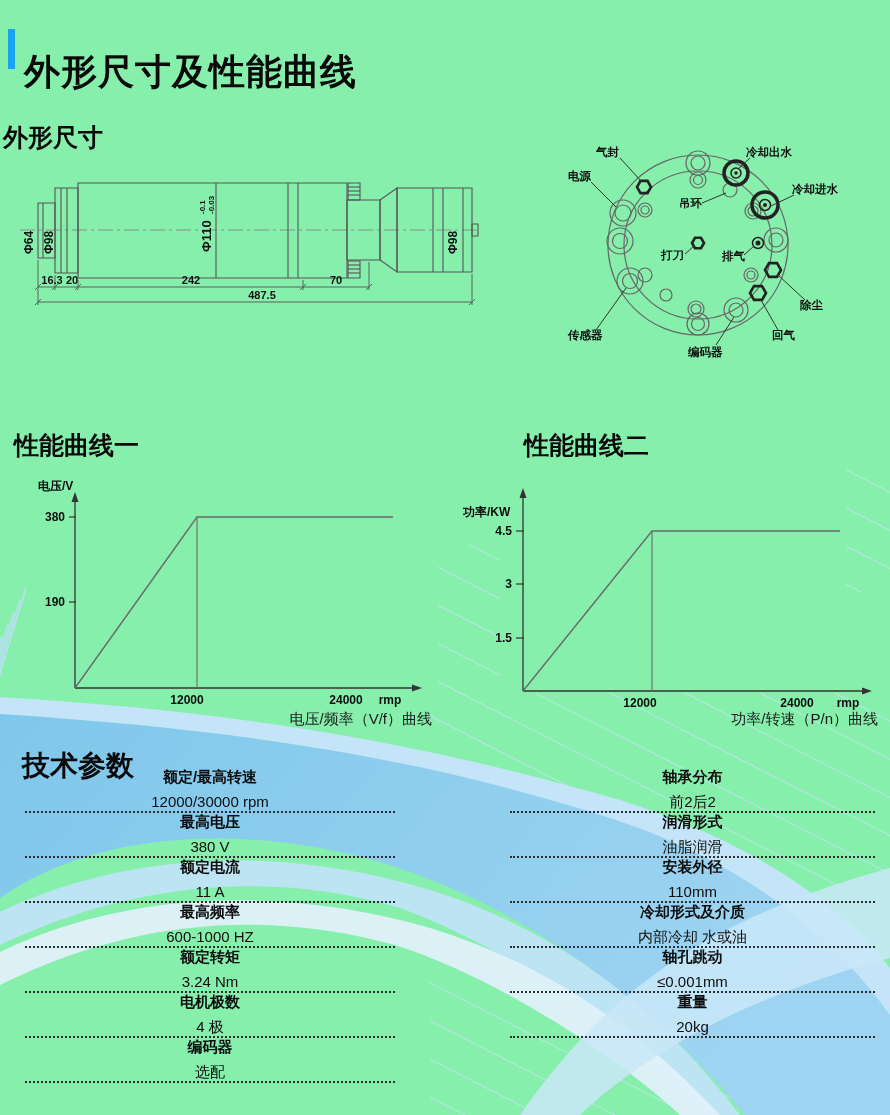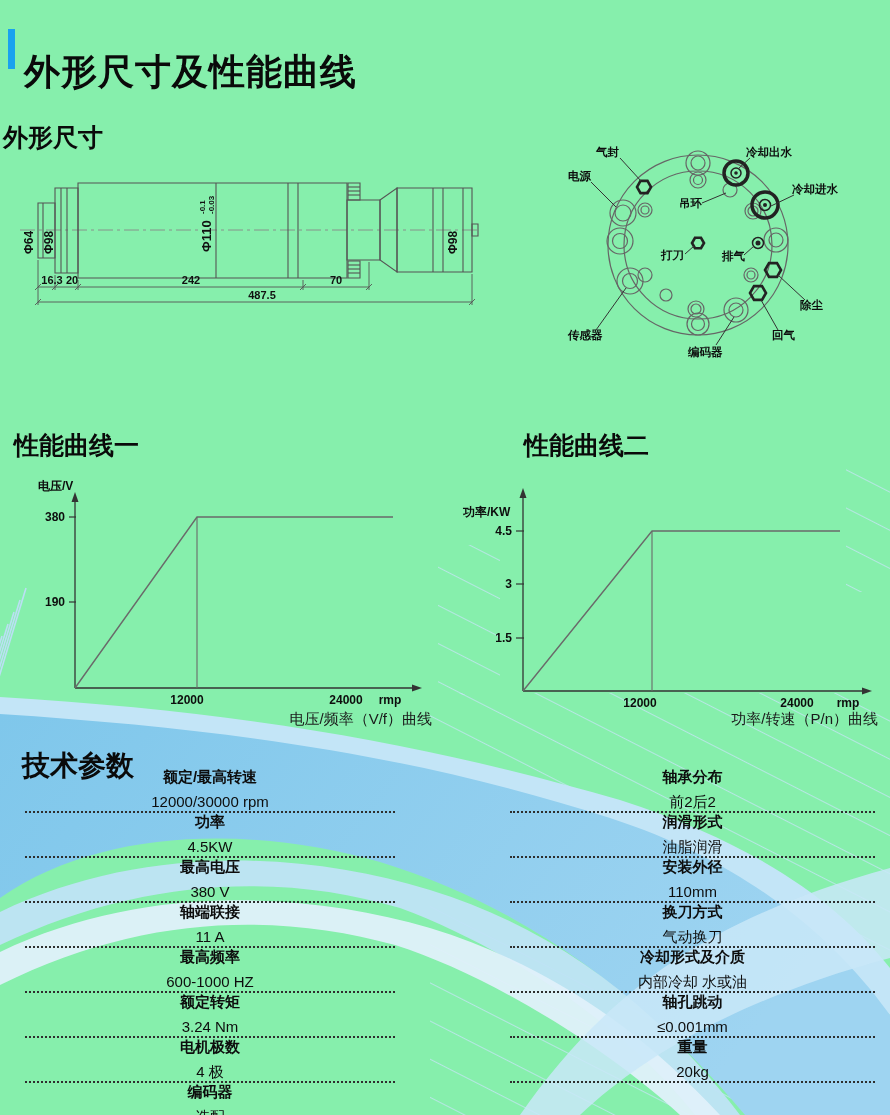--- a/index.html
+++ b/index.html
@@ -281,29 +281,25 @@
   <div class="caption cap2">功率/转速（P/n）曲线</div>
 
   <h2 class="h2 tech">技术参数</h2>
 
   <div class="params-col left">
     <div class="prow">
         <span class="plabel">额定/最高转速</span>
         <span class="pvalue">12000/30000 rpm</span>
       </div>
     <div class="prow">
-        <span class="plabel">功率</span>
-        <span class="pvalue">4.5KW</span>
-      </div>
-    <div class="prow">
         <span class="plabel">最高电压</span>
         <span class="pvalue">380 V</span>
       </div>
     <div class="prow">
-        <span class="plabel">轴端联接</span>
+        <span class="plabel">额定电流</span>
         <span class="pvalue">11 A</span>
       </div>
     <div class="prow">
         <span class="plabel">最高频率</span>
         <span class="pvalue">600-1000 HZ</span>
       </div>
     <div class="prow">
         <span class="plabel">额定转矩</span>
         <span class="pvalue">3.24 Nm</span>
       </div>
@@ -324,24 +320,20 @@
       </div>
     <div class="prow">
         <span class="plabel">润滑形式</span>
         <span class="pvalue">油脂润滑</span>
       </div>
     <div class="prow">
         <span class="plabel">安装外径</span>
         <span class="pvalue">110mm</span>
       </div>
     <div class="prow">
-        <span class="plabel">换刀方式</span>
-        <span class="pvalue">气动换刀</span>
-      </div>
-    <div class="prow">
         <span class="plabel">冷却形式及介质</span>
         <span class="pvalue">内部冷却  水或油</span>
       </div>
     <div class="prow">
         <span class="plabel">轴孔跳动</span>
         <span class="pvalue">≤0.001mm</span>
       </div>
     <div class="prow">
         <span class="plabel">重量</span>
         <span class="pvalue">20kg</span>

